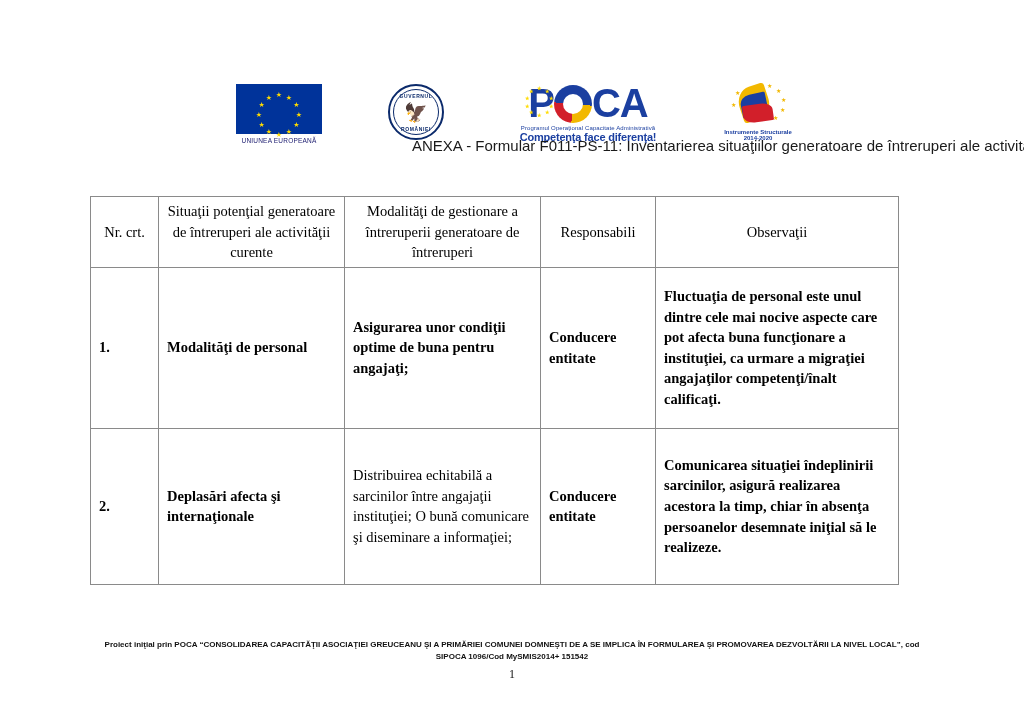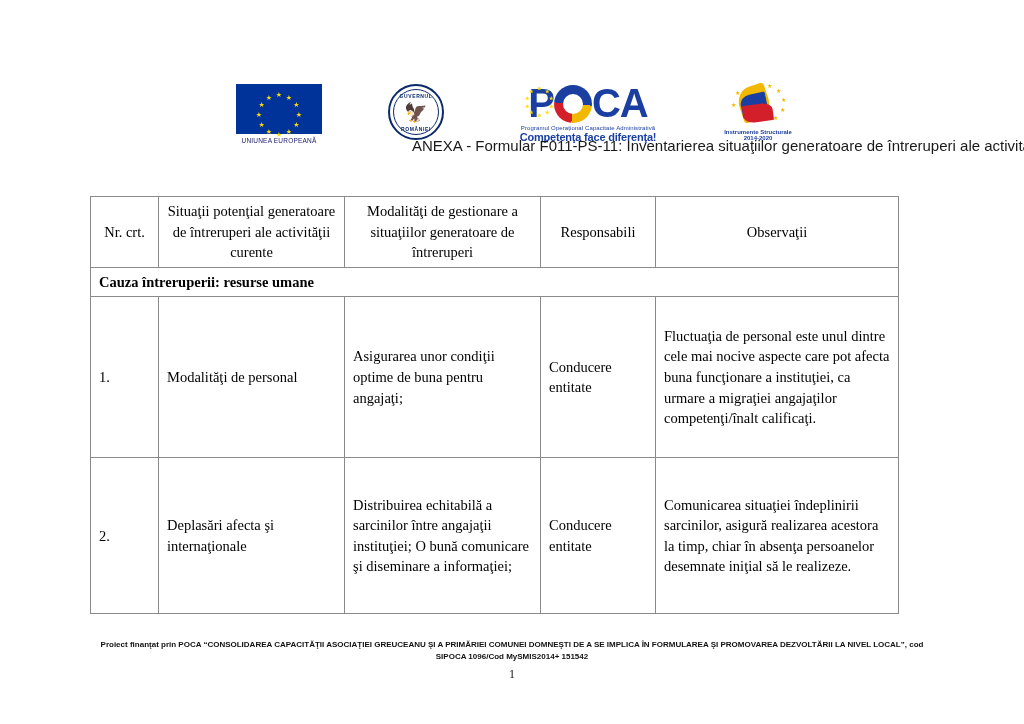--- a/index.html
+++ b/index.html
@@ -256,21 +256,21 @@
   .section-cell {
     font-weight: bold;
     font-size: 14.5px;
     height: 20px;
     padding: 2px 8px;
     vertical-align: middle;
   }
   .body-row td { height: 152px; }
   .body-row2 td { height: 147px; }
   .cell-top { vertical-align: top; padding-top: 16px; }
-  .cell-mid { vertical-align: middle; }
+  .cell-mid { vertical-align: middle; font-weight: bold; }
   .num-cell { padding-left: 10px; }
   .txt-cell { padding-left: 12px; }
 
   
   .footer {
     position: absolute;
     left: 92px;
     top: 639px;
     width: 840px;
     text-align: center;
@@ -369,41 +369,38 @@
     <col class="c1">
       <col class="c2">
       <col class="c3">
       <col class="c4">
       <col class="c5">
   </colgroup>
   <tbody>
     <tr>
       <td class="hdr-cell">Nr. crt.</td>
       <td class="hdr-cell">Situaţii potenţial generatoare de întreruperi ale activităţii curente</td>
-      <td class="hdr-cell">Modalităţi de gestionare a situaţiilor generatoare de întreruperi</td>
+      <td class="hdr-cell">Modalităţi de gestionare a întreruperii generatoare de întreruperi</td>
       <td class="hdr-cell">Responsabili</td>
       <td class="hdr-cell">Observaţii</td>
-    </tr>
-    <tr>
-      <td class="section-cell" colspan="5">Cauza întreruperii: resurse umane</td>
     </tr>
     <tr class="body-row">
       <td class="cell-mid num-cell">1.</td>
       <td class="cell-mid txt-cell">Modalităţi de personal</td>
       <td class="cell-mid txt-cell">Asigurarea unor condiţii optime de buna pentru angajaţi;</td>
       <td class="cell-mid txt-cell">Conducere entitate</td>
       <td class="cell-mid txt-cell">Fluctuaţia de personal este unul dintre cele mai nocive aspecte care pot afecta buna funcţionare a instituţiei, ca urmare a migraţiei angajaţilor competenţi/înalt calificaţi.</td>
     </tr>
     <tr class="body-row2">
       <td class="cell-mid num-cell">2.</td>
       <td class="cell-mid txt-cell">Deplasări afecta şi internaţionale</td>
       <td class="cell-top txt-cell">Distribuirea echitabilă a sarcinilor între angajaţii instituţiei; O bună comunicare şi diseminare a informaţiei;</td>
       <td class="cell-mid txt-cell">Conducere entitate</td>
       <td class="cell-mid txt-cell">Comunicarea situaţiei îndeplinirii sarcinilor, asigură realizarea acestora la timp, chiar în absenţa persoanelor desemnate iniţial să le realizeze.</td>
     </tr>
   </tbody>
 </table>
 
 <div class="footer">
-  <span>Proiect finanţat prin POCA “CONSOLIDAREA CAPACITĂŢII ASOCIAŢIEI GREUCEANU ŞI A PRIMĂRIEI COMUNEI DOMNEŞTI DE A SE IMPLICA ÎN FORMULAREA ŞI PROMOVAREA DEZVOLTĂRII LA NIVEL</span>
+  <span>Proiect iniţial prin POCA “CONSOLIDAREA CAPACITĂŢII ASOCIAŢIEI GREUCEANU ŞI A PRIMĂRIEI COMUNEI DOMNEŞTI DE A SE IMPLICA ÎN FORMULAREA ŞI PROMOVAREA DEZVOLTĂRII LA NIVEL</span>
   <span>LOCAL”, cod SIPOCA 1096/Cod MySMIS2014+ 151542</span>
 </div>
 <div class="page-num">1</div>
 
 </body></html>

